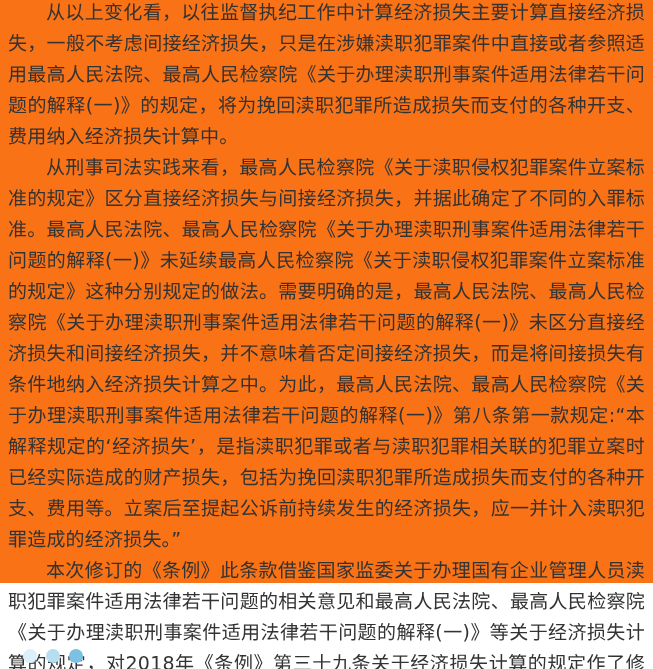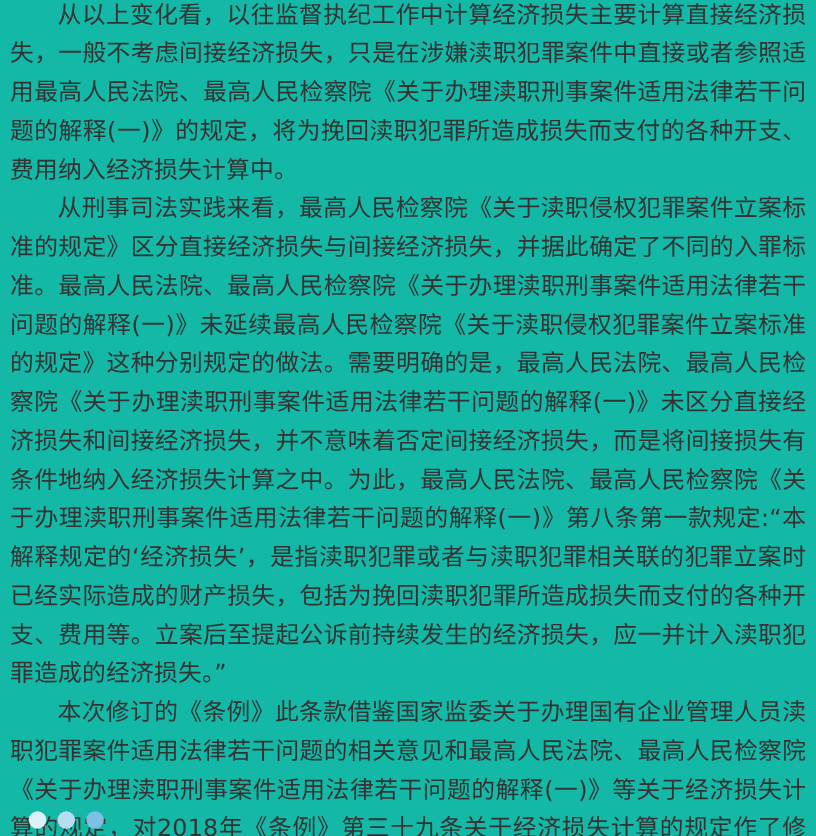--- a/index.html
+++ b/index.html
@@ -9,22 +9,22 @@
   body {
     width: 653px;
     height: 669px;
     overflow: hidden;
     background: #ffffff;
     font-family: "DejaVu Sans", "Liberation Sans", sans-serif;
   }
   .page {
     position: relative;
     width: 653px;
-    height: 669px;
-    background: #14b8a6;
+    height: 583px;
+    background: #f97316;
     text-decoration: underline;
   }
   .article {
     position: absolute;
     top: -3px;
     left: 8px;
     right: 8px;
   }
   .para {
     margin: 0;

